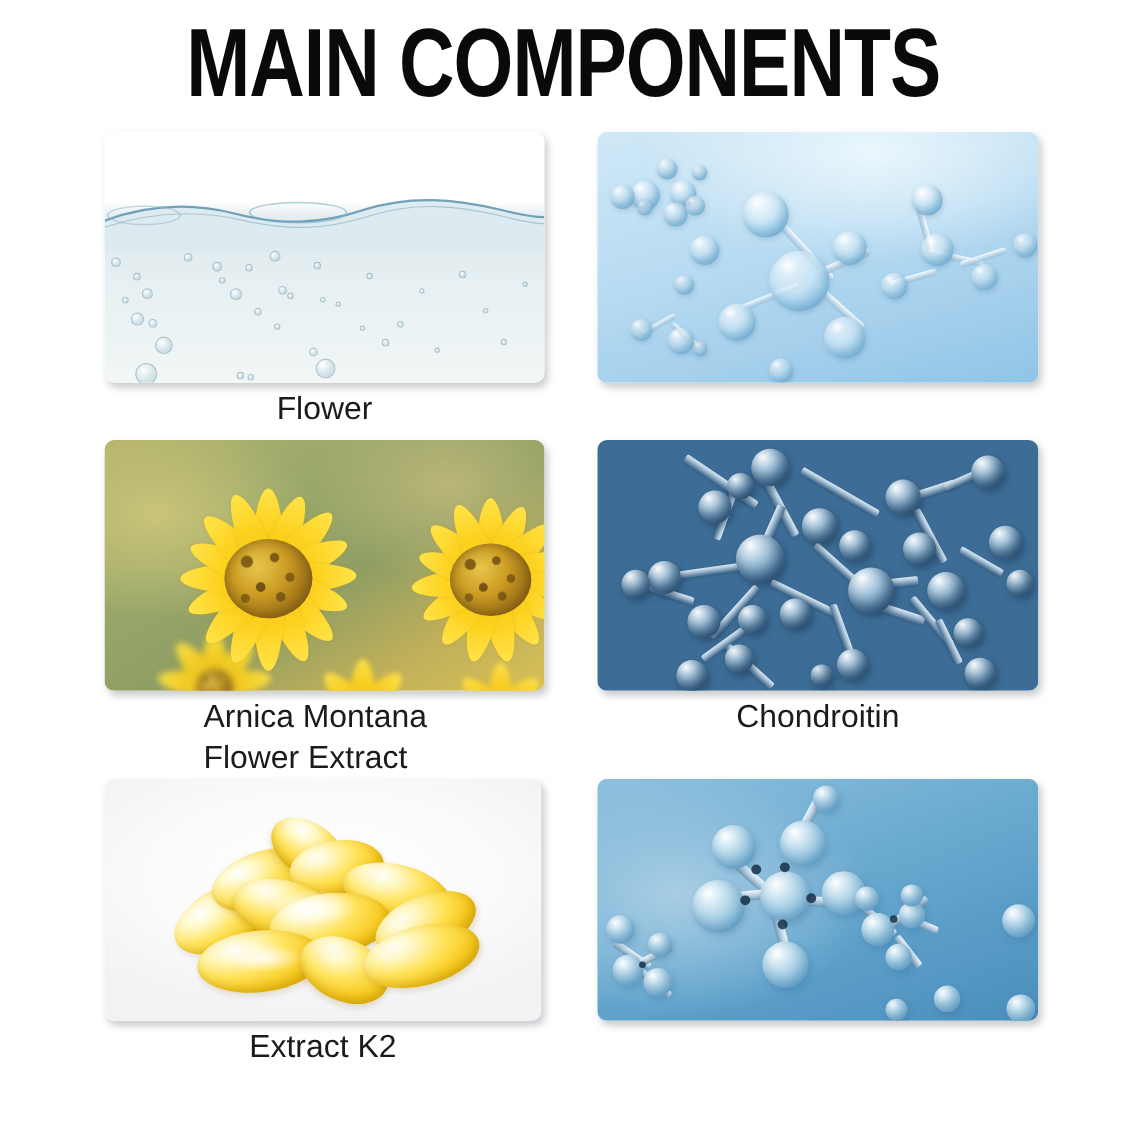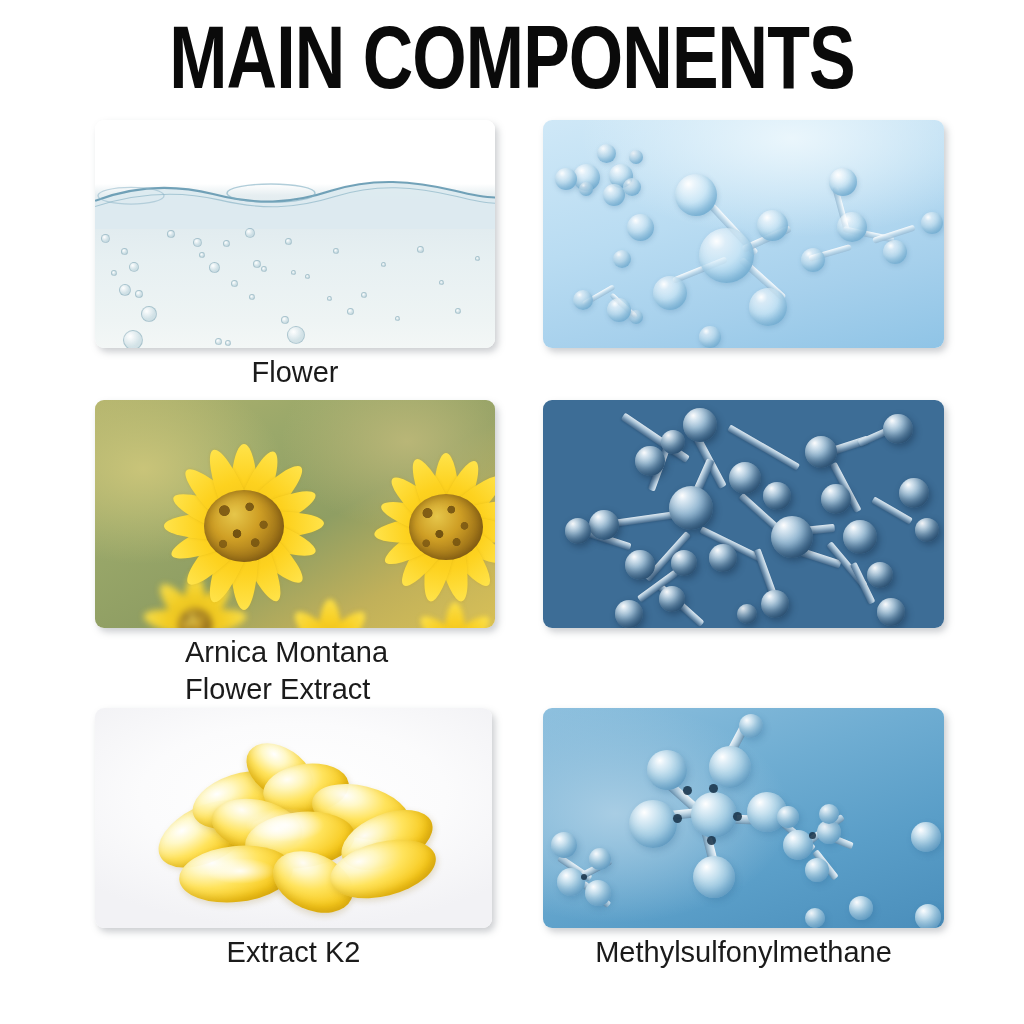--- a/index.html
+++ b/index.html
@@ -435,20 +435,21 @@
           <div class="sphere-d" style="left:300px; top:120px; width:34px; height:34px;"></div>
           <div class="sphere-d" style="left:340px; top:14px;  width:30px; height:30px;"></div>
           <div class="sphere-d" style="left:356px; top:78px;  width:30px; height:30px;"></div>
           <div class="sphere-d" style="left:372px; top:118px; width:24px; height:24px;"></div>
           <div class="sphere-d" style="left:324px; top:162px; width:26px; height:26px;"></div>
           <div class="sphere-d" style="left:218px; top:190px; width:28px; height:28px;"></div>
           <div class="sphere-d" style="left:334px; top:198px; width:28px; height:28px;"></div>
           <div class="sphere-d" style="left:194px; top:204px; width:20px; height:20px;"></div>
         </div>
       </div>
+      <div class="caption center" style="left:0; top:234px; width:401px;">Chondroitin</div>
     </div>
 
     <div class="cell" style="left:95px; top:708px; width:397px; height:280px;">
       <div class="card" style="left:0; top:0; width:397px; height:220px;">
         <div class="img-k2">
           <div class="gel" style="left:60px;  top:98px;  width:102px; height:56px; transform:rotate(-26deg);"></div>
           <div class="gel" style="left:96px;  top:66px;  width:96px;  height:52px; transform:rotate(-18deg);"></div>
           <div class="gel" style="left:148px; top:40px;  width:74px;  height:48px; transform:rotate(34deg);"></div>
           <div class="gel" style="left:168px; top:56px;  width:86px;  height:50px; transform:rotate(-8deg);"></div>
           <div class="gel" style="left:216px; top:78px;  width:100px; height:52px; transform:rotate(14deg);"></div>
@@ -507,17 +508,16 @@
 
           <div class="node-dot" style="left:140px; top:78px;  width:9px;  height:9px;"></div>
           <div class="node-dot" style="left:166px; top:76px;  width:9px;  height:9px;"></div>
           <div class="node-dot" style="left:130px; top:106px; width:9px;  height:9px;"></div>
           <div class="node-dot" style="left:190px; top:104px; width:9px;  height:9px;"></div>
           <div class="node-dot" style="left:164px; top:128px; width:9px;  height:9px;"></div>
           <div class="node-dot" style="left:266px; top:124px; width:7px;  height:7px;"></div>
           <div class="node-dot" style="left:38px;  top:166px; width:6px;  height:6px;"></div>
         </div>
       </div>
-      <div class="caption center" style="left:0; top:226px; width:401px;">Methylsulfonylmethane</div>
     </div>
 
   </div>
 </div>
 
 </body></html>

